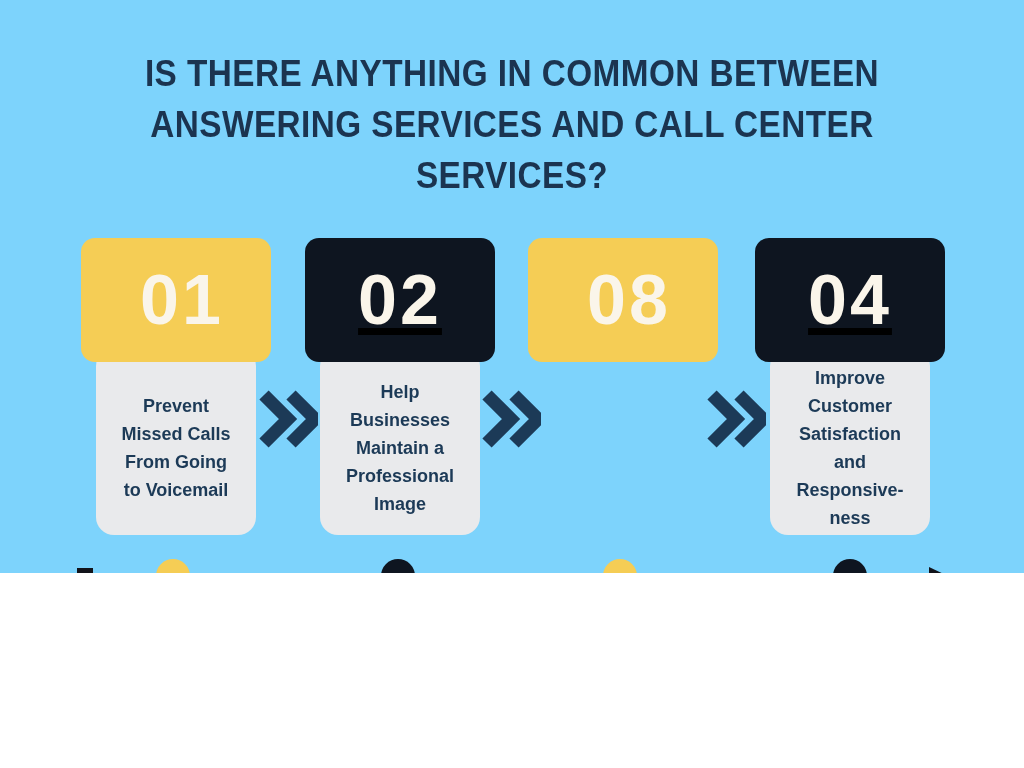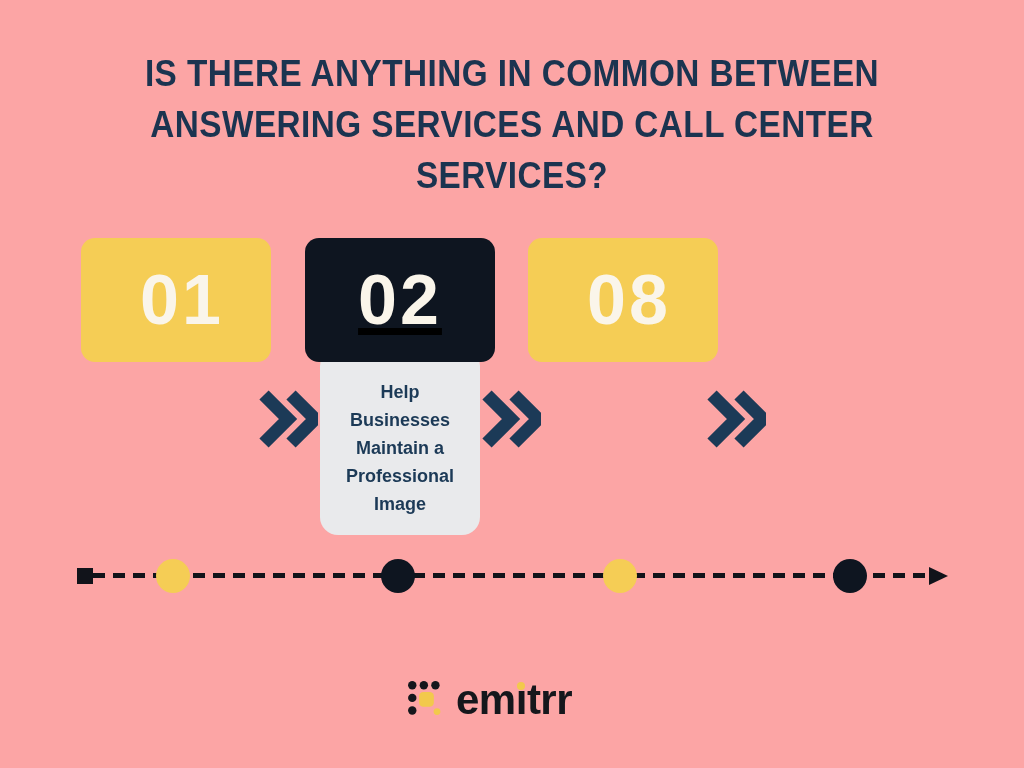--- a/index.html
+++ b/index.html
@@ -1,19 +1,19 @@
 <!DOCTYPE html>
 <html><head>
 <meta charset="utf-8">
 <style>
   * { margin:0; padding:0; box-sizing:border-box; }
   html,body { width:1024px; height:768px; }
   .stage {
-    position:relative; width:1024px; height:768px;
-    background:#fca5a5; overflow:hidden;
+    position:relative; width:1024px; height:573px;
+    background:#7dd3fc; overflow:hidden;
     font-family:"Liberation Sans", sans-serif;
   }
   
   .title {
     position:absolute; top:48px; left:0; width:1024px;
     text-align:center; font-size:37px; font-weight:700;
     color:#1B3450; line-height:1.38; letter-spacing:0.5px;
     white-space:pre-line; transform:scaleX(0.9);
   }
   
@@ -81,20 +81,26 @@
 
 <div class="stage">
 
   <h1 class="title">IS THERE ANYTHING IN COMMON BETWEEN
 ANSWERING SERVICES AND CALL CENTER SERVICES?</h1>
 
   <section class="card card-1">
     <div class="num-box yellow">
       <span class="num">01</span>
     </div>
+    <div class="text-box">
+      <p class="card-text">Prevent
+Missed Calls
+From Going
+to Voicemail</p>
+    </div>
   </section>
 
   <section class="card card-2">
     <div class="num-box black">
       <span class="num">02</span>
     </div>
     <div class="text-box">
       <p class="card-text">Help
 Businesses
 Maintain a
@@ -103,20 +109,31 @@
     </div>
   </section>
 
   <section class="card card-3">
     <div class="num-box yellow">
       <span class="num">08</span>
     </div>
   </section>
 
   <section class="card card-4">
+    <div class="num-box black">
+      <span class="num">04</span>
+    </div>
+    <div class="text-box">
+      <p class="card-text">Improve
+Customer
+Satisfaction
+and
+Responsive-
+ness</p>
+    </div>
   </section>
 
   <svg class="chevron chevron-1" viewBox="0 0 60 62">
     <polyline points="6,7 30,31 6,55" fill="none" stroke="#1C3A57" stroke-width="13" stroke-linecap="butt" stroke-linejoin="miter"></polyline>
     <polyline points="33,7 57,31 33,55" fill="none" stroke="#1C3A57" stroke-width="13" stroke-linecap="butt" stroke-linejoin="miter"></polyline>
   </svg>
   <svg class="chevron chevron-2" viewBox="0 0 60 62">
     <polyline points="6,7 30,31 6,55" fill="none" stroke="#1C3A57" stroke-width="13" stroke-linecap="butt" stroke-linejoin="miter"></polyline>
     <polyline points="33,7 57,31 33,55" fill="none" stroke="#1C3A57" stroke-width="13" stroke-linecap="butt" stroke-linejoin="miter"></polyline>
   </svg>

